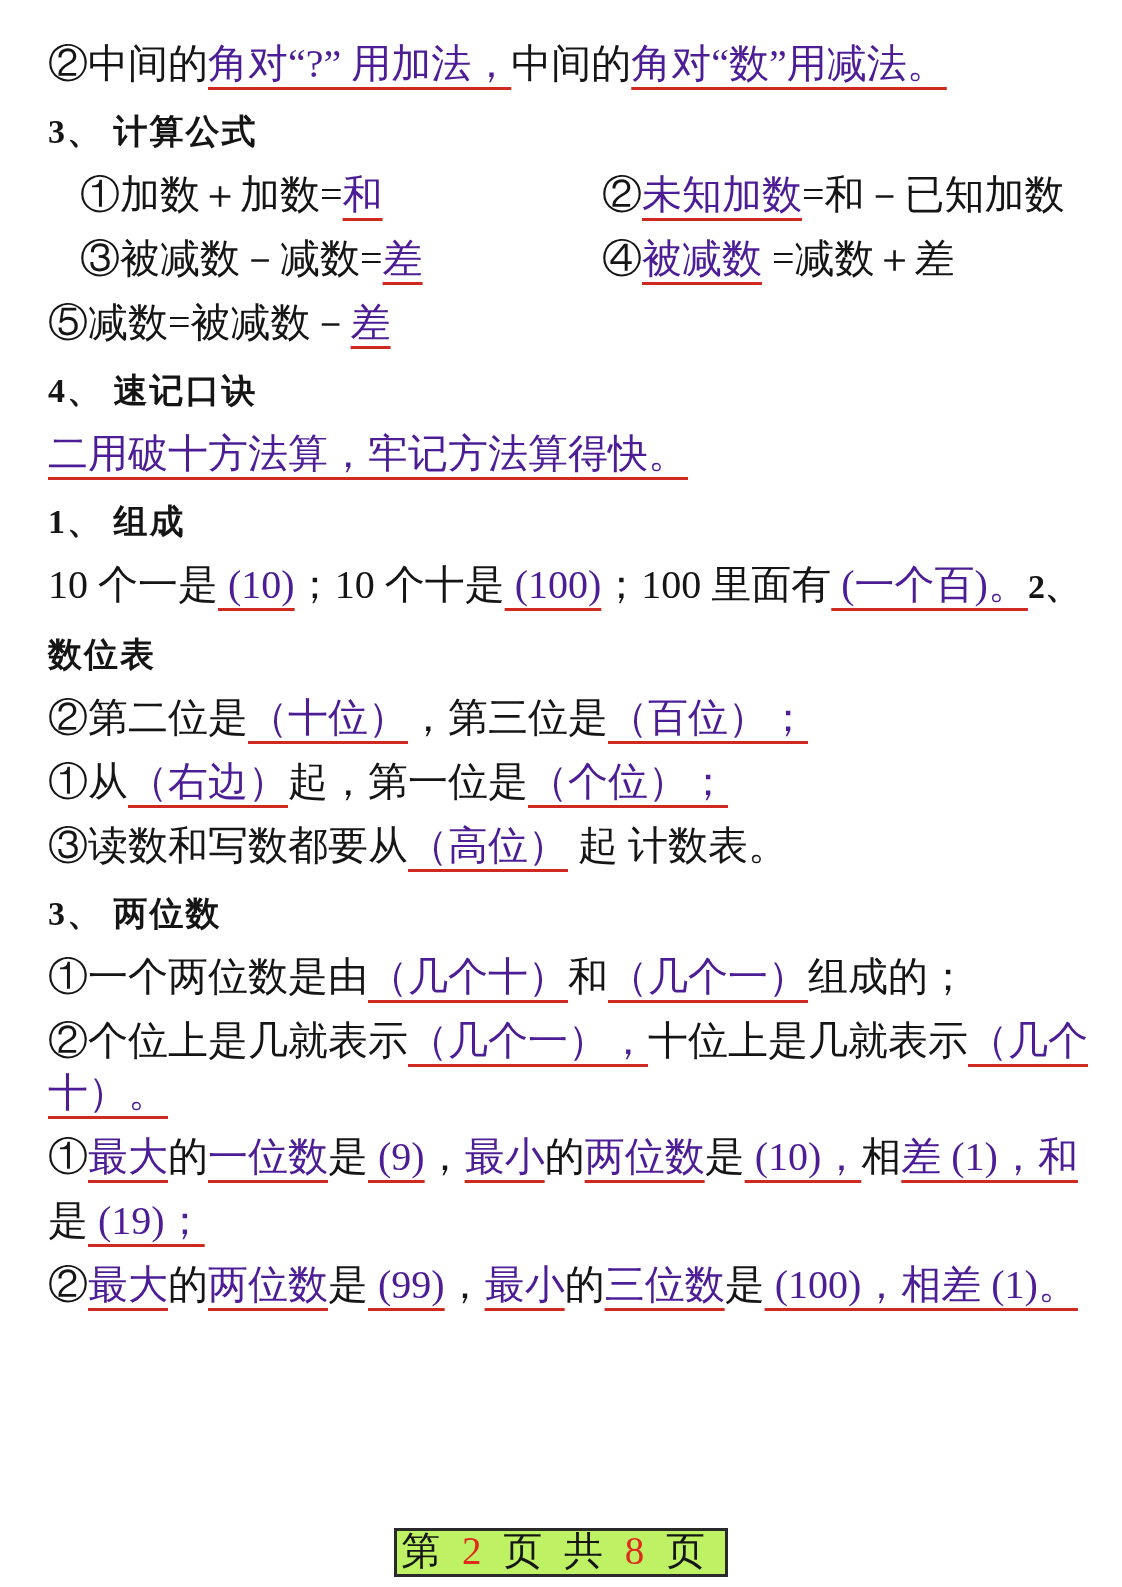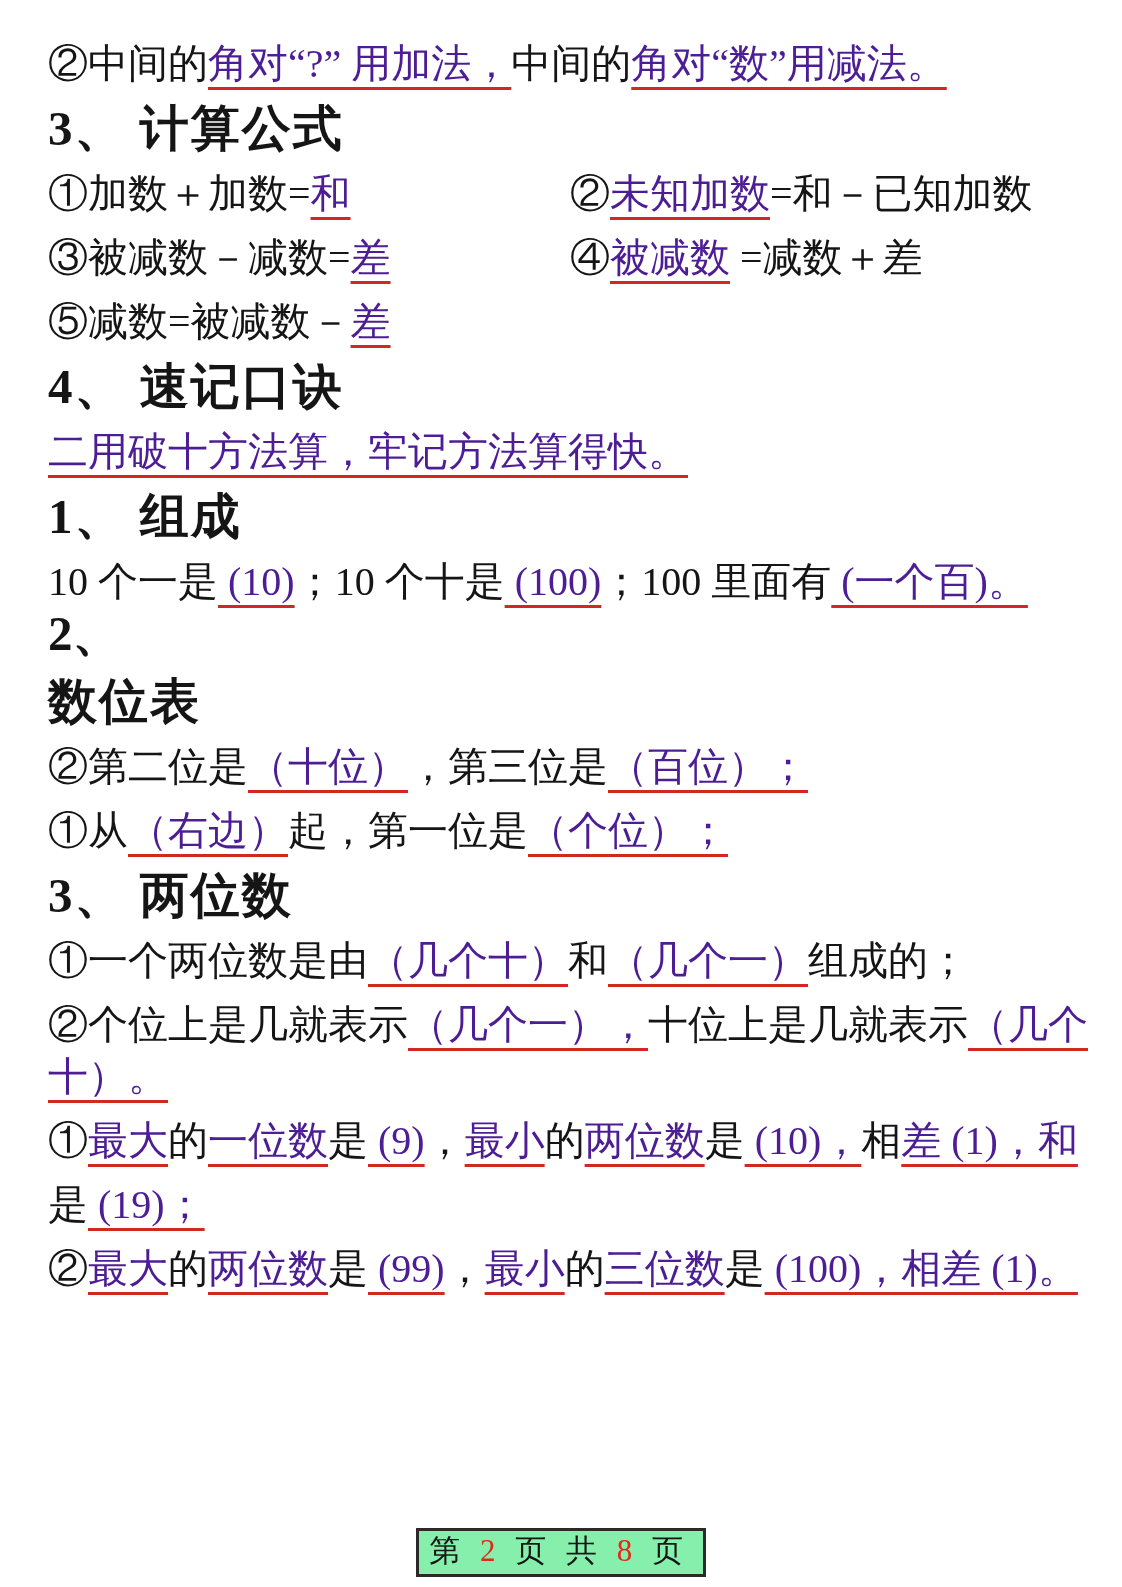--- a/index.html
+++ b/index.html
@@ -42,45 +42,46 @@
     display: inline-block;
     border-bottom: 6px solid #111;
     padding: 0 6px 4px 6px;
     letter-spacing: 2px;
   }
   .block.row2 {
     display: flex;
   }
   .block.row2 .col {
     width: 50%;
+    margin-left: 32px;
   }
   
   .seg-k { color: #151515; }
-  .seg-kb { color: #151515; font-weight: bold; font-size: 49px; }
+  .seg-kb { color: #151515; font-weight: bold; font-size: 34px; }
   .seg-r {
     color: #4c1d95;
     text-decoration: underline;
     text-decoration-color: #d02a20;
     text-decoration-thickness: 3px;
     text-underline-offset: 10px;
   }
   
   .footer-wrap {
     position: absolute;
     bottom: 10px;
     left: 0;
     width: 100%;
     text-align: center;
   }
   .footer-box {
     display: inline-block;
-    background: #86efac;
+    background: #bef264;
     border: 3px solid #2a2a2a;
-    padding: 1px 14px 4px 10px;
-    font-size: 31px;
+    padding: 1px 14px 4px 4px;
+    font-size: 39px;
     line-height: 38px;
     letter-spacing: 6px;
     color: #151515;
   }
   .footer-box .num { color: #e02a1a; }
 </style>
 </head>
 <body>
 
 <div class="doc">
@@ -95,20 +96,21 @@
       <div class="col"><span class="seg-k">④</span><span class="seg-r">被减数</span><span class="seg-k"> =减数＋差</span></div>
     </div>
     <div class="block para"><span class="seg-k">⑤减数=被减数－</span><span class="seg-r">差</span></div>
     <div class="block heading"><span class="seg-kb">4、 速记口诀</span></div>
     <div class="block para"><span class="seg-r">二用破十方法算，牢记方法算得快。</span></div>
     <div class="block heading"><span class="seg-kb">1、 组成</span></div>
     <div class="block para"><span class="seg-k">10 个一是</span><span class="seg-r"> (10)</span><span class="seg-k">；10 个十是</span><span class="seg-r"> (100)</span><span class="seg-k">；100 里面有</span><span class="seg-r"> (一个百)。</span><span class="seg-kb">2、</span></div>
     <div class="block heading"><span class="seg-kb">数位表</span></div>
     <div class="block para"><span class="seg-k">②第二位是</span><span class="seg-r">（十位）</span><span class="seg-k">，第三位是</span><span class="seg-r">（百位）；</span></div>
     <div class="block para"><span class="seg-k">①从</span><span class="seg-r">（右边）</span><span class="seg-k">起，第一位是</span><span class="seg-r">（个位）；</span></div>
+    <div class="block para"><span class="seg-k">③读数和写数都要从</span><span class="seg-r">（高位）</span><span class="seg-k"> 起 计数表。</span></div>
     <div class="block heading"><span class="seg-kb">3、 两位数</span></div>
     <div class="block para"><span class="seg-k">①一个两位数是由</span><span class="seg-r">（几个十）</span><span class="seg-k">和</span><span class="seg-r">（几个一）</span><span class="seg-k">组成的；</span></div>
     <div class="block para"><span class="seg-k">②个位上是几就表示</span><span class="seg-r">（几个一），</span><span class="seg-k">十位上是几就表示</span><span class="seg-r">（几个十）。</span></div>
     <div class="block para"><span class="seg-k">①</span><span class="seg-r">最大</span><span class="seg-k">的</span><span class="seg-r">一位数</span><span class="seg-k">是</span><span class="seg-r"> (9)</span><span class="seg-k">，</span><span class="seg-r">最小</span><span class="seg-k">的</span><span class="seg-r">两位数</span><span class="seg-k">是</span><span class="seg-r"> (10)，</span><span class="seg-k">相</span><span class="seg-r">差 (1)，和</span></div>
     <div class="block para"><span class="seg-k">是</span><span class="seg-r"> (19)；</span></div>
     <div class="block para"><span class="seg-k">②</span><span class="seg-r">最大</span><span class="seg-k">的</span><span class="seg-r">两位数</span><span class="seg-k">是</span><span class="seg-r"> (99)</span><span class="seg-k">，</span><span class="seg-r">最小</span><span class="seg-k">的</span><span class="seg-r">三位数</span><span class="seg-k">是</span><span class="seg-r"> (100)，相差 (1)。</span></div>
   </div>
 
 <div class="footer-wrap">
   <div class="footer-box">

